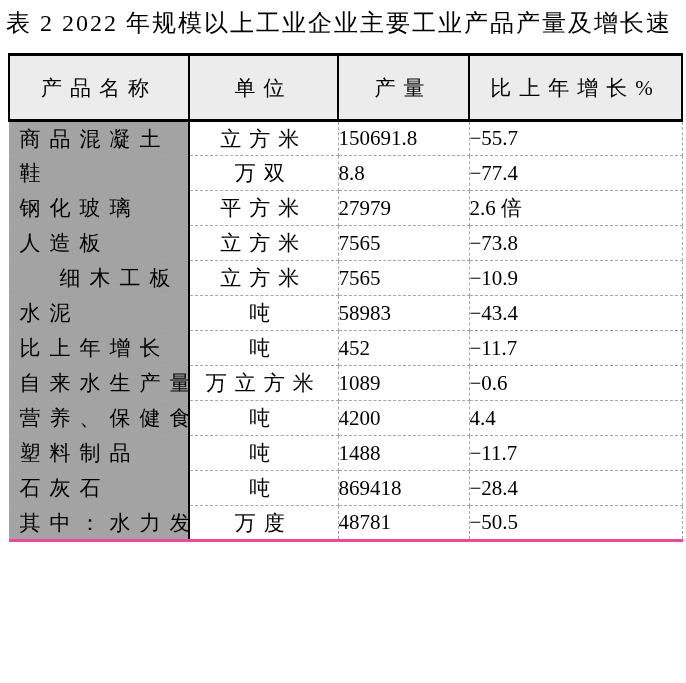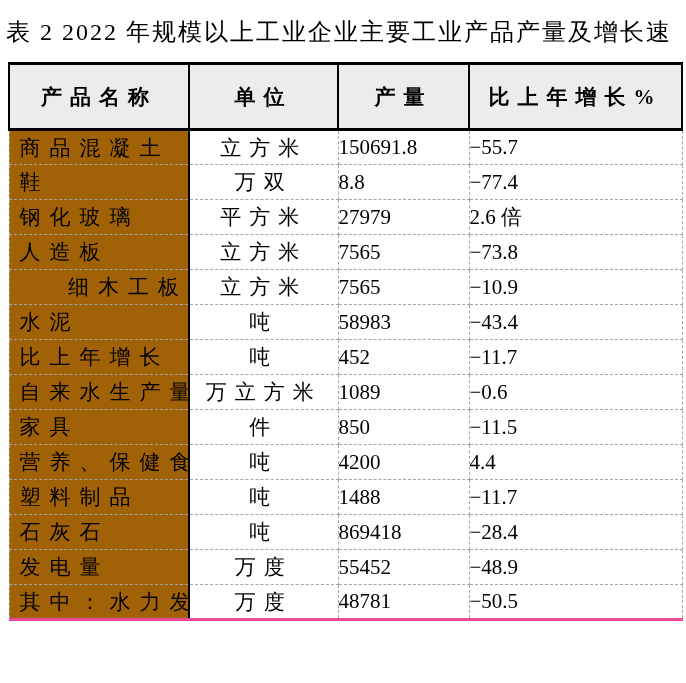--- a/index.html
+++ b/index.html
@@ -5,21 +5,21 @@
   * { box-sizing: border-box; }
   html, body {
     margin: 0; padding: 0;
     width: 686px; height: 683px;
     background: #ffffff;
     color: #000000;
     font-family: "Liberation Serif", "DejaVu Serif", serif;
     overflow: hidden;
   }
   .title {
-    margin: 16px 0 0 6px;
+    margin: 7px 0 0 6px;
     font-size: 24px;
     letter-spacing: 2px;
     white-space: nowrap;
   }
   table.report {
     border-collapse: collapse;
     table-layout: fixed;
     margin: 14px 0 0 8px;
     width: 673px;
   }
@@ -28,44 +28,44 @@
   col.c3 { width: 131px; }
   col.c4 { width: 213px; }
 
   thead th {
     background: #ececec;
     border: 2px solid #000;
     border-top: 3px solid #000;
     border-bottom: 3px solid #000;
     height: 66px;
     font-size: 21px;
-    font-weight: bold;
+    font-weight: normal;
     letter-spacing: 8px;
     text-align: center;
     vertical-align: middle;
     padding: 0;
   }
   tbody td {
     height: 35px;
     font-size: 21px;
     vertical-align: middle;
     padding: 0;
     border-bottom: 1px dashed #a6a6a6;
     border-right: 1px dashed #a6a6a6;
     white-space: nowrap;
   }
   td.c-name {
-    background: #a16207;
+    background: #a3a3a3;
     border-left: 1px dashed #a6a6a6;
     border-right: 2px solid #000;
     text-align: left;
     padding-left: 10px;
     letter-spacing: 9px;
   }
-  td.c-name.indent { padding-left: 50px; text-align: right; }
+  td.c-name.indent { padding-left: 50px; }
   td.c-unit {
     text-align: center;
     letter-spacing: 8px;
   }
   td.c-output {
     text-align: left;
     padding-right: 13px;
   }
   td.c-growth {
     text-align: left;
@@ -146,26 +146,20 @@
     <td class="c-growth">−11.7</td>
   </tr>
 
   <tr>
     <td class="c-name">自来水生产量</td>
     <td class="c-unit">万立方米</td>
     <td class="c-output">1089</td>
     <td class="c-growth">−0.6</td>
   </tr>
 
-  <tr>
-    <td class="c-name">家具</td>
-    <td class="c-unit">件</td>
-    <td class="c-output">850</td>
-    <td class="c-growth">−11.5</td>
-  </tr>
 
   <tr>
     <td class="c-name">营养、保健食</td>
     <td class="c-unit">吨</td>
     <td class="c-output">4200</td>
     <td class="c-growth">4.4</td>
   </tr>
 
   <tr>
     <td class="c-name">塑料制品</td>
@@ -175,26 +169,20 @@
   </tr>
 
   <tr>
     <td class="c-name">石灰石</td>
     <td class="c-unit">吨</td>
     <td class="c-output">869418</td>
     <td class="c-growth">−28.4</td>
   </tr>
 
 
-  <tr>
-    <td class="c-name">发电量</td>
-    <td class="c-unit">万度</td>
-    <td class="c-output">55452</td>
-    <td class="c-growth">−48.9</td>
-  </tr>
 
   <tr>
     <td class="c-name">其中：水力发</td>
     <td class="c-unit">万度</td>
     <td class="c-output">48781</td>
     <td class="c-growth">−50.5</td>
   </tr>
 </tbody>
 </table>
 

